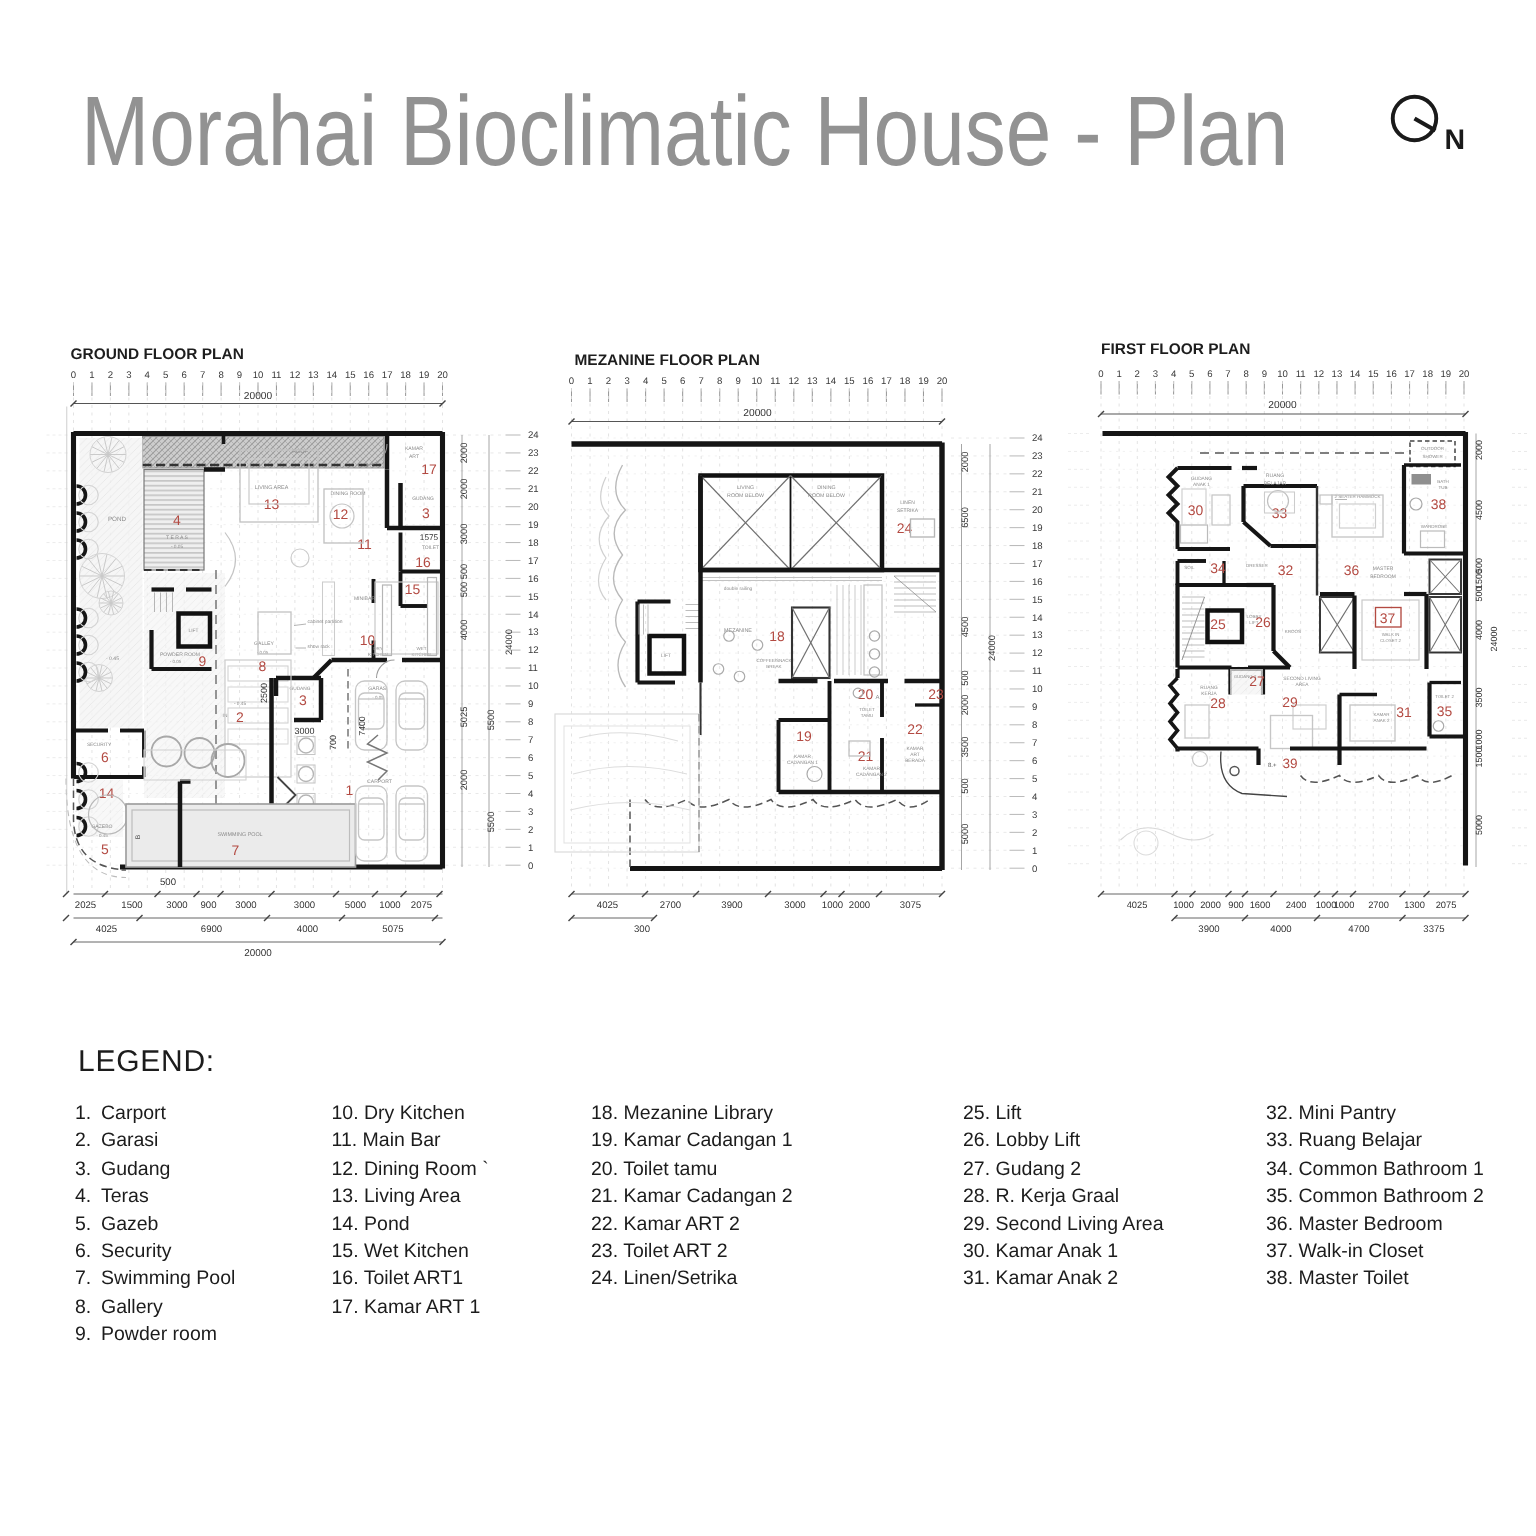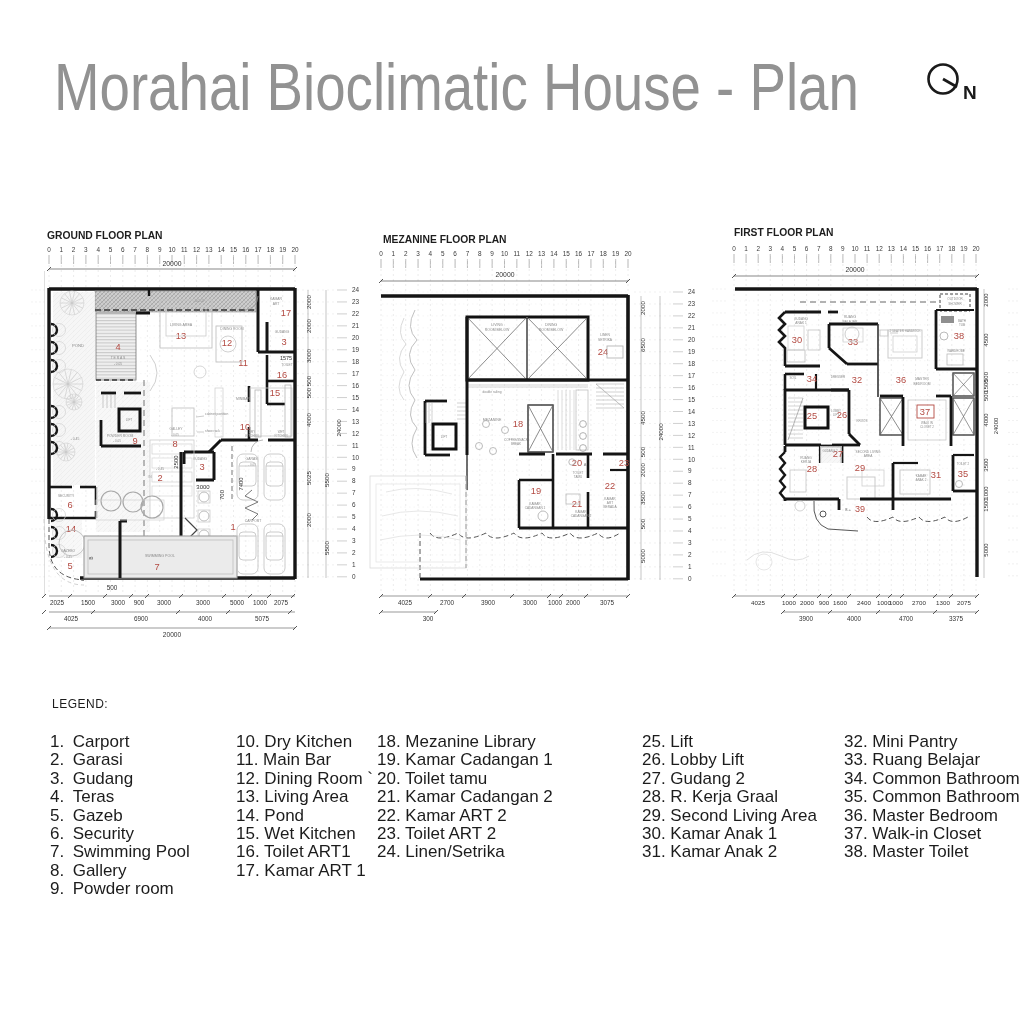--- a/index.html
+++ b/index.html
@@ -4,23 +4,23 @@
 <style>
 * { margin:0; padding:0; box-sizing:border-box; }
 html,body { width:1024px; height:1024px; background:#ffffff;
   font-family:"Liberation Sans", sans-serif; }
 #page { position:relative; width:1024px; height:908px; overflow:hidden; }
 #title { position:absolute; left:54px; top:49px; font-size:66px; color:#929292;
   letter-spacing:0; white-space:nowrap; transform:scaleX(0.828); transform-origin:0 0; }
 #compass { position:absolute; left:918px; top:58px; }
 #plans { position:absolute; left:0; top:0; }
 #legend { position:absolute; left:0; top:0; width:1024px; }
-#legend .ltitle { position:absolute; left:52px; top:697px; font-size:12px;
+#legend .ltitle { position:absolute; left:52px; top:697px; font-size:20px;
   color:#1c1c1c; letter-spacing:0.5px; }
-#legend .lcol { position:absolute; top:733px; font-size:17px; line-height:18.4px;
+#legend .lcol { position:absolute; top:733px; font-size:13px; line-height:18.4px;
   color:#1c1c1c; white-space:nowrap; }
 </style>
 </head>
 <body>
 <div id="page">
   <div id="title">Morahai Bioclimatic House - Plan</div>
   <svg id="compass" width="70" height="50" viewBox="0 0 70 50" xmlns="http://www.w3.org/2000/svg">
 <circle cx="25" cy="21" r="14.5" fill="none" stroke="#1a1a1a" stroke-width="2.6"></circle>
 <line x1="25" y1="21" x2="39" y2="29" stroke="#1a1a1a" stroke-width="2.8"></line>
 <text x="45" y="41" font-family="Liberation Sans, sans-serif" font-size="19" font-weight="bold" fill="#1a1a1a">N</text>
@@ -1166,18 +1166,18 @@
 <line x1="975" y1="614" x2="979" y2="610" stroke="#444" stroke-width="0.9"></line>
 <text x="806" y="621" font-size="6.4" fill="#333" text-anchor="middle">3900</text>
 <text x="854" y="621" font-size="6.4" fill="#333" text-anchor="middle">4000</text>
 <text x="906" y="621" font-size="6.4" fill="#333" text-anchor="middle">4700</text>
 <text x="956" y="621" font-size="6.4" fill="#333" text-anchor="middle">3375</text>
 </g>
 </svg>
   <div id="legend">
     <div class="ltitle">LEGEND:</div>
     <div class="lcol" style="left:50px">1. Carport<br>2. Garasi<br>3. Gudang<br>4. Teras<br>5. Gazeb<br>6. Security<br>7. Swimming Pool<br>8. Gallery<br>9. Powder room</div>
-<div class="lcol" style="left:236px">10. Dry Kitchen<br>11. Main Bar<br>12. Dining Room `<br>13. Living Area<br>14. Pond<br>15. Wet Kitchen<br>16. Toilet ART1<br>17. Kamar ART 1</div>
-<div class="lcol" style="left:377px">18. Mezanine Library<br>19. Kamar Cadangan 1<br>20. Toilet tamu<br>21. Kamar Cadangan 2<br>22. Kamar ART 2<br>23. Toilet ART 2<br>24. Linen/Setrika</div>
+<div class="lcol" style="left:221px">10. Dry Kitchen<br>11. Main Bar<br>12. Dining Room `<br>13. Living Area<br>14. Pond<br>15. Wet Kitchen<br>16. Toilet ART1<br>17. Kamar ART 1</div>
+<div class="lcol" style="left:394px">18. Mezanine Library<br>19. Kamar Cadangan 1<br>20. Toilet tamu<br>21. Kamar Cadangan 2<br>22. Kamar ART 2<br>23. Toilet ART 2<br>24. Linen/Setrika</div>
 <div class="lcol" style="left:642px">25. Lift<br>26. Lobby Lift<br>27. Gudang 2<br>28. R. Kerja Graal<br>29. Second Living Area<br>30. Kamar Anak 1<br>31. Kamar Anak 2</div>
 <div class="lcol" style="left:844px">32. Mini Pantry<br>33. Ruang Belajar<br>34. Common Bathroom 1<br>35. Common Bathroom 2<br>36. Master Bedroom<br>37. Walk-in Closet<br>38. Master Toilet</div>
   </div>
 </div>
 
 </body></html>

